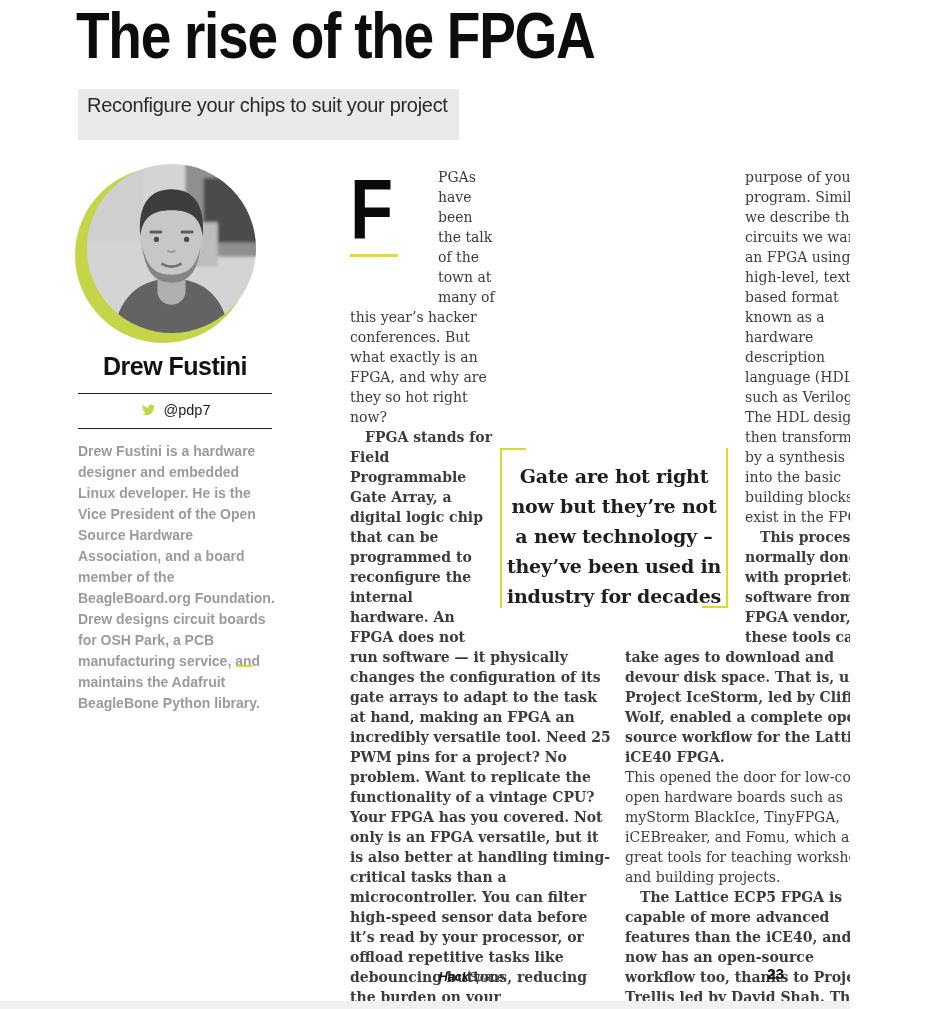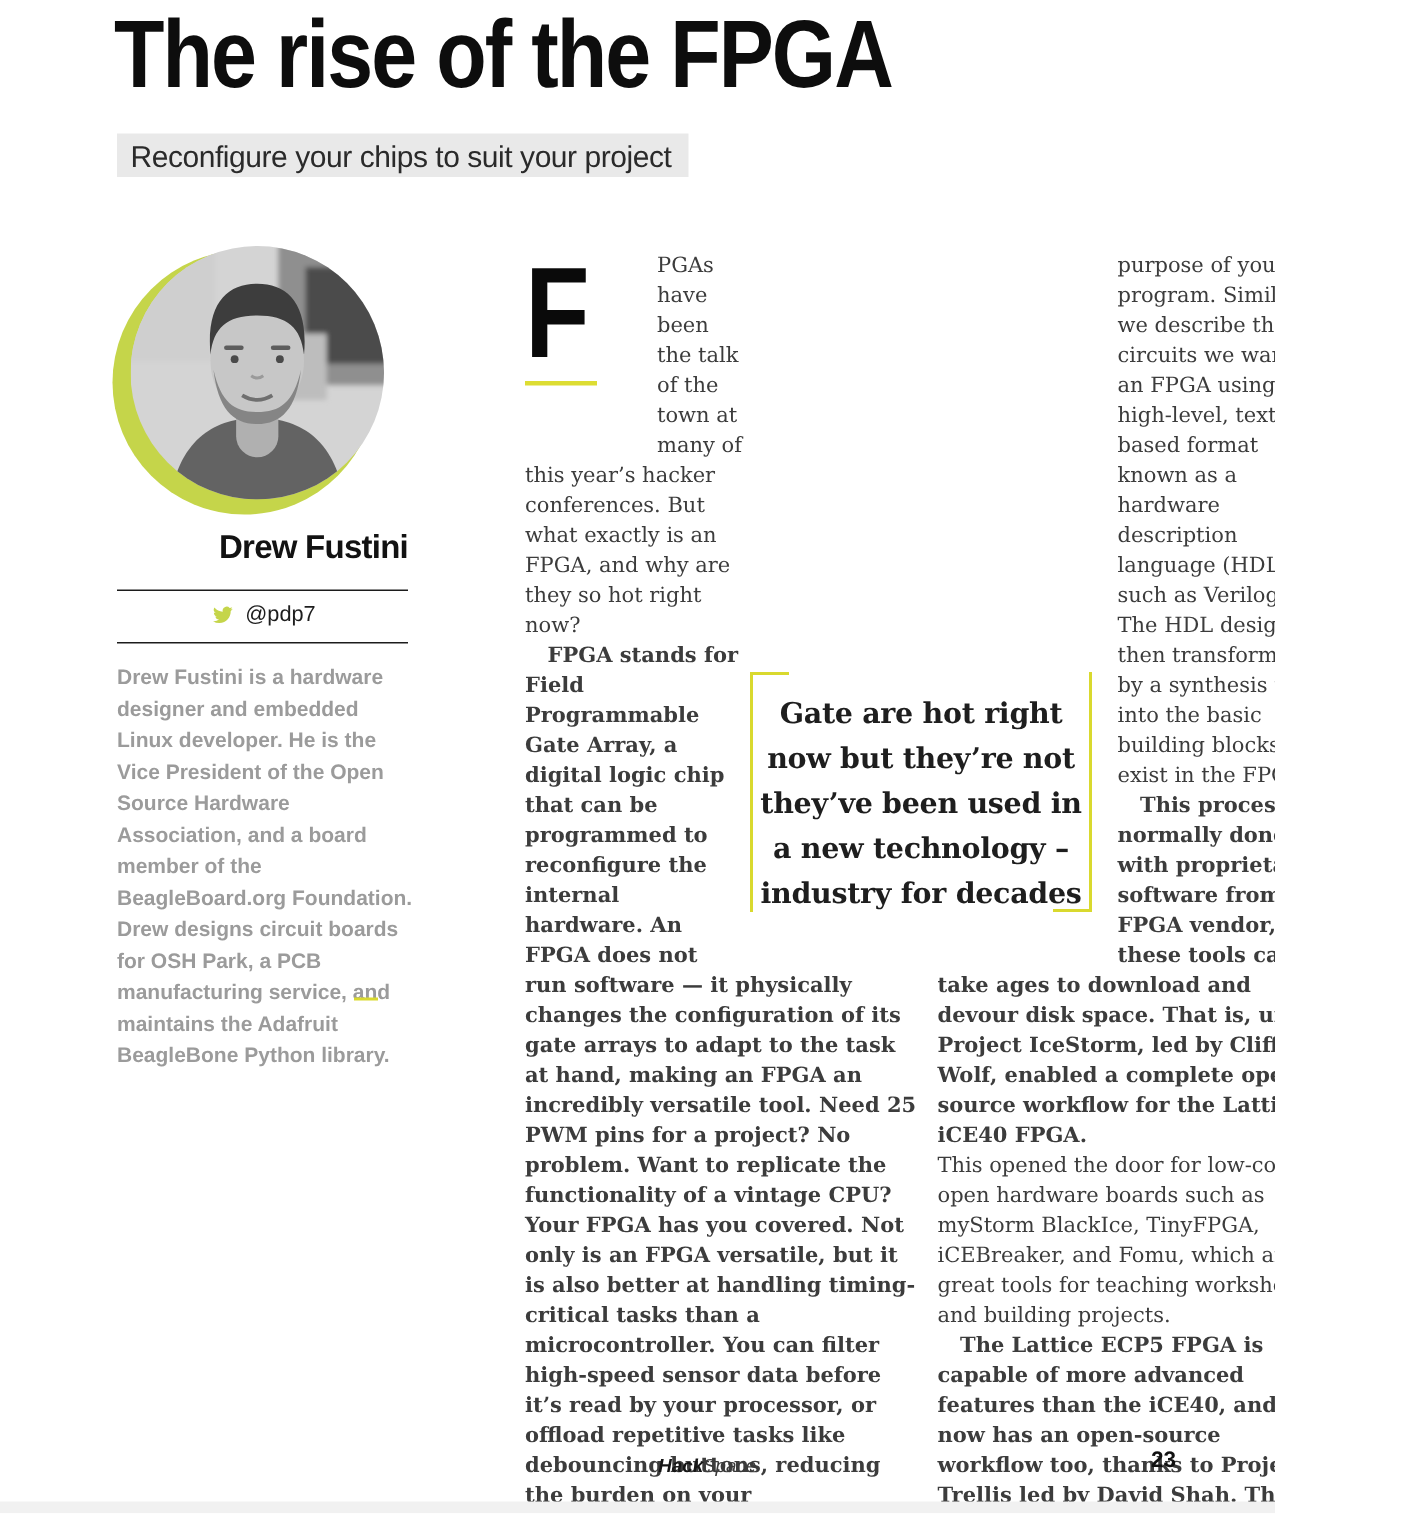--- a/index.html
+++ b/index.html
@@ -17,30 +17,30 @@
   .title {
     position:absolute; left:76px; top:2px; white-space:nowrap;
     font-family:"Liberation Sans", sans-serif; font-weight:bold;
     font-size:64px; line-height:68px; letter-spacing:-1.5px; color:var(--ink);
     transform:scaleX(0.86); transform-origin:0 0;
   }
   .standfirst {
     position:absolute; left:78px; top:89px; display:inline-block;
     background:#e9e9e9; color:#2a2a2a;
     font-family:"Liberation Sans", sans-serif; font-size:20px; line-height:24px;
-    letter-spacing:-0.3px; padding:4px 11px 1px 9px; white-space:nowrap;
+    letter-spacing:-0.3px; padding:4px 11px 23px 9px; white-space:nowrap;
   }
   
   .portrait { position:absolute; left:75px; top:164px; width:182px; height:180px; }
   .portrait .ring { position:absolute; left:0; top:3px; width:176px; height:176px; border-radius:50%; background:var(--accent); }
   .portrait .photo { position:absolute; left:12px; top:0; width:169px; height:169px; border-radius:50%; overflow:hidden; }
   .portrait svg { display:block; width:100%; height:100%; }
   .author-name {
-    position:absolute; left:78px; top:352px; width:194px; text-align:right;
-    font-family:"Liberation Sans", sans-serif; font-weight:bold; font-size:22px;
+    position:absolute; left:78px; top:352px; width:194px; text-align:center;
+    font-family:"Liberation Sans", sans-serif; font-weight:bold; font-size:25px;
     letter-spacing:-0.5px; color:#121212;
   }
   .rule { position:absolute; left:78px; width:194px; height:1px; background:#1c1c1c; }
   .rule1 { top:393px; } .rule2 { top:428px; }
   .twitter-row {
     position:absolute; left:78px; top:399px; width:194px; height:22px;
     display:flex; align-items:center; justify-content:center; gap:7px;
     font-family:Liberation Sans, sans-serif; font-size:14.5px; color:#1d1d1d;
   }
   .twitter-row svg { width:17px; height:14px; fill:var(--accent); }
@@ -160,22 +160,22 @@
       <p class="body-p indent">The Lattice ECP5 FPGA is capable of more advanced features than the iCE40, and it now has an open-source workflow too, thanks to Project Trellis led by David Shah. This enabled the ECP5-powered Supercon badge to have cool features like HDMI video, while still being open for anyone to hack on without requiring proprietary tools.</p>
 
     </div>
   </div>
 
   <div class="pullquote">
     <span class="pq-bracket pq-left"></span>
     <span class="pq-bracket pq-right"></span>
     <div>Gate are hot right</div>
     <div>now but they’re not</div>
+    <div>a new technology –</div>
     <div>they’ve been used in</div>
-    <div>a new technology –</div>
     <div>industry for decades</div>
   </div>
 
   <div class="footer-brand"><span class="bold">Hack</span><span class="light">Space</span></div>
   <div class="page-num">23</div>
   <div class="bottom-strip"></div>
 
 </div>
 
 </body></html>

